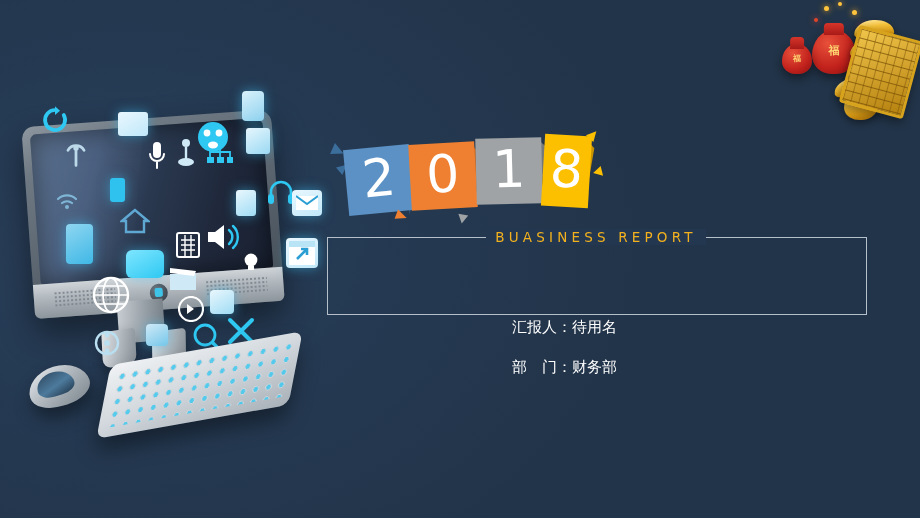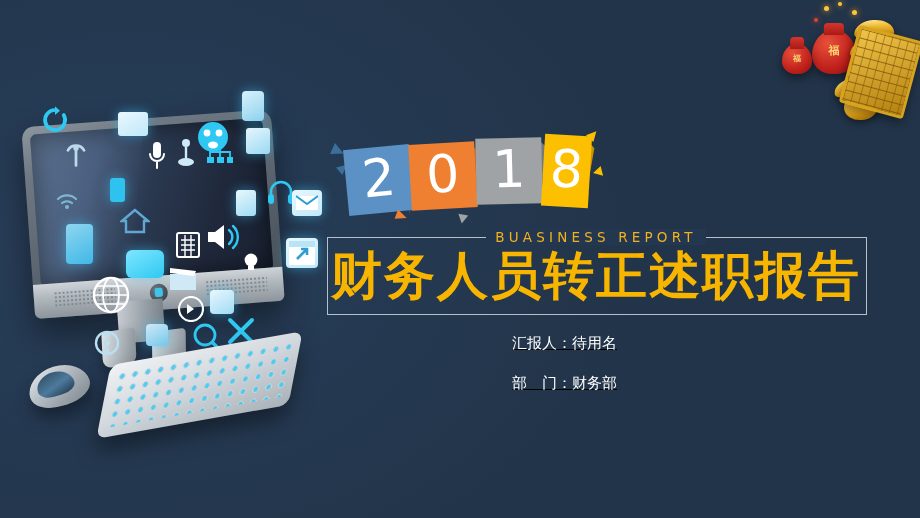--- a/index.html
+++ b/index.html
@@ -178,21 +178,21 @@
   .main-title{
     position:absolute;left:330px;top:250px;width:532px;
     text-align:center;
     color:#f7b500;
     font-size:51px;font-weight:bold;letter-spacing:2px;line-height:1;
     white-space:nowrap;
     font-family:"DejaVu Sans","Liberation Sans",sans-serif;
   }
 
   
-  .meta{position:absolute;left:512px;top:336px;width:350px;text-decoration:underline;}
+  .meta{position:absolute;left:512px;top:320px;width:350px;}
   .meta .row{
     color:#ffffff;font-size:15px;line-height:1;margin-bottom:25px;
     white-space:nowrap;
   }
 </style>
 </head>
 <body>
 
 <div id="slide">
 
@@ -394,20 +394,19 @@
     <div class="tri t-e"></div>
     <div class="tri t-f"></div>
   </div>
 
   <div class="frame"></div>
   <div class="kicker">
     <div class="rule"></div>
     <div class="ktext">BUASINESS REPORT</div>
     <div class="rule"></div>
   </div>
-  <div class="main-title">财务人员转正述职报告</div>
 
   <div class="meta">
     <div class="row">汇报人：待用名</div>
     <div class="row">部　门：财务部</div>
   </div>
 
 </div>
 
 </body></html>

